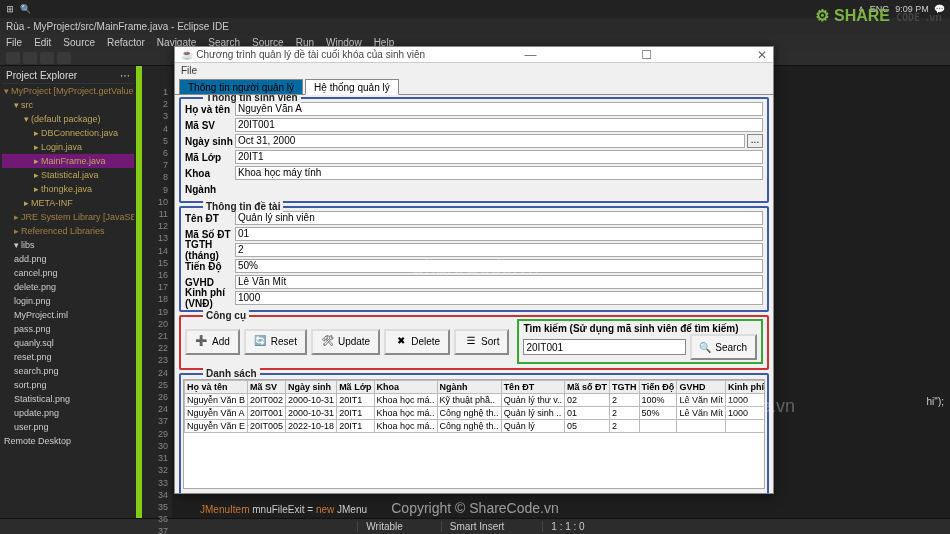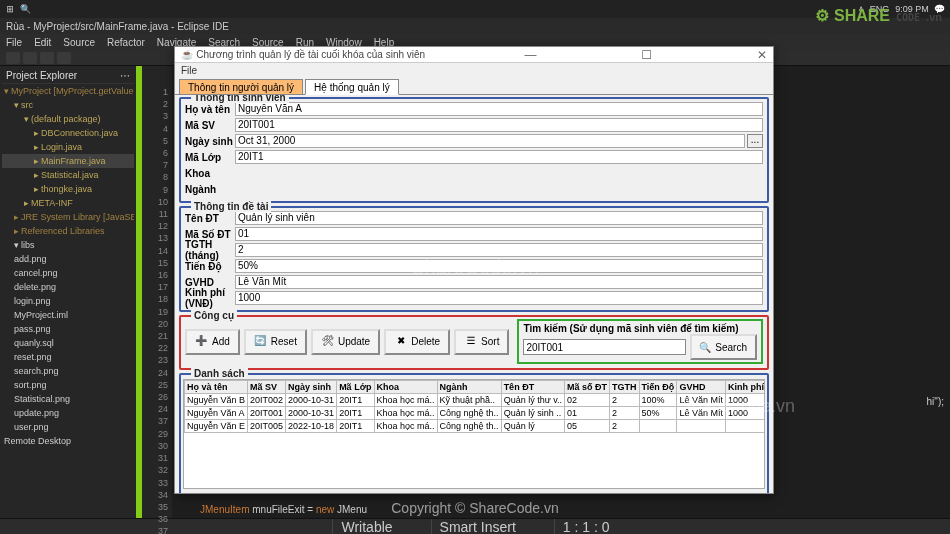--- a/index.html
+++ b/index.html
@@ -28,44 +28,44 @@
 
 
 .main { display: flex; height: calc(534px - 18px - 16px - 16px - 16px - 16px); }
 .explorer { width: 142px; background: #262626; border-right: 6px solid #84cc16; padding: 2px; overflow: hidden; }
 .explorer-title { font-size: 10px; color: #ddd; padding: 2px 4px; border-bottom: 1px solid #333; display:flex; justify-content:space-between; }
 .tree { font-size: 9px; line-height: 14px; color: #ccc; }
 .tree .node { padding-left: 2px; white-space: nowrap; overflow: hidden; }
 .tree .ind1 { padding-left: 12px; }
 .tree .ind2 { padding-left: 22px; }
 .tree .ind3 { padding-left: 32px; }
-.tree .selected { background: #404040; color: #fff; }
+.tree .selected { background: #701a75; color: #fff; }
 .tree .decor { color: #a08040; }
 .tree .pkg { color: #bca75a; }
 .tree .jfile { color: #bca75a; }
 .tree .file { color: #ccc; }
 
 .editor { flex: 1; background: #1e1e1e; position: relative; display:flex; }
 .gutter { width: 30px; background: #252525; color: #888; text-align: right; padding: 20px 4px 0 0; font-size: 9px; line-height: 12.2px; }
 .code { flex: 1; padding: 20px 6px 0; font-family: Consolas, monospace; font-size: 10px; color: #ccc; line-height: 12.2px; position: relative; }
 .code .kw { color: #cc7832; }
 
 
 .dialog { position: absolute; left: 174px; top: 46px; width: 600px; height: 448px; background: #f0f0f0; border: 1px solid #888; box-shadow: 0 2px 10px rgba(0,0,0,0.5); display:flex; flex-direction:column; color:#000; z-index: 500; }
 .dlg-title { height: 16px; background: #fff; display:flex; align-items:center; padding:0 6px; font-size:10px; color:#444; border-bottom:1px solid #ccc; }
 .dlg-title .close { margin-left:auto; color:#666; font-size:12px; }
 .dlg-menu { height: 14px; padding: 0 6px; font-size:10px; color:#333; display:flex; align-items:center; }
 .tabs { height: 18px; border-bottom: 1px solid #888; display:flex; padding-left: 4px; }
-.tab { padding: 2px 8px; font-size: 10px; border: 1px solid #888; border-bottom:none; background:#fdba74; margin-right:2px; margin-top:2px; }
+.tab { padding: 2px 8px; font-size: 10px; border: 1px solid #888; border-bottom:none; background:#0369a1; margin-right:2px; margin-top:2px; }
 .tab.active { background:#fff; border-bottom:1px solid #fff; margin-bottom:-1px; }
 
 .dlg-body { flex:1; padding: 2px 4px; overflow:hidden; }
 .fieldset { border: 2px solid #3c5aa6; border-radius: 2px; margin-bottom: 3px; padding: 2px 4px 4px; position: relative; }
 .fieldset.red { border-color: #c33; }
-.fieldset legend, .fieldset .legend { font-size:10px; font-weight:700; color:#222; padding:0 3px; position:absolute; top:-7px; left:10px; background:#f0f0f0; }
+.fieldset legend, .fieldset .legend { font-size:10px; font-weight:700; color:#222; padding:0 3px; position:absolute; top:-7px; left:22px; background:#f0f0f0; }
 .form-row { display:flex; align-items:center; height: 16px; font-size:10px; }
 .form-row label { width: 50px; font-weight:700; }
 .form-row .field { flex:1; height:14px; border:1px solid #aaa; background:#fff; padding:0 2px; line-height:12px; }
 .form-row .ellipsis { width:16px; height:14px; border:1px solid #888; background:#eee; text-align:center; line-height:10px; margin-left:2px; }
 
 .tools { display:flex; align-items:center; gap:4px; }
 .tool-btn { display:inline-flex; align-items:center; gap:3px; border:2px outset #ddd; background:#f4f4f4; padding:3px 8px; font-size:10px; height:26px; }
 .tool-btn .ic { width:14px; height:14px; display:inline-block; }
 .search-box { flex:1; border:2px solid #3a3; display:flex; flex-direction:column; padding:2px 4px; margin-left:4px; }
 .search-box .lbl { font-size:10px; font-weight:700; }
@@ -73,21 +73,21 @@
 .search-box input { flex:1; height:16px; border:1px solid #888; font-size:10px; padding:0 2px; }
 .search-btn { border:2px outset #ddd; background:#f4f4f4; padding:3px 8px; font-size:10px; display:inline-flex; align-items:center; gap:3px; height:26px; }
 
 .fieldset.list { padding:4px 2px; }
 table.grid { width:100%; border-collapse:collapse; font-size:9px; }
 table.grid th, table.grid td { border:1px solid #bbb; padding:1px 2px; text-align:left; white-space:nowrap; overflow:hidden; }
 table.grid th { background:#eee; }
 .grid-container { height: 110px; overflow:hidden; background:#fff; border:1px solid #aaa; }
 
 
-.statusbar { height: 16px; background:#2c2c2c; border-top:1px solid #111; display:flex; align-items:center; font-size:14px; color:#ccc; padding:0 6px; gap:30px; }
+.statusbar { height: 16px; background:#2c2c2c; border-top:1px solid #111; display:flex; align-items:center; font-size:10px; color:#ccc; padding:0 6px; gap:30px; }
 .statusbar .cell { padding:0 8px; border-left:1px solid #444; }
 </style>
 </head>
 <body>
 
 <div class="taskbar">
   <div class="tb-left">
     <span class="icon">⊞</span>
     <span class="icon">🔍</span>
   </div>
@@ -245,20 +245,21 @@
             <label>Ngày sinh</label>
             <div class="field">Oct 31, 2000</div>
             <div class="ellipsis">...</div>
           </div>
           <div class="form-row">
             <label>Mã Lớp</label>
             <div class="field">20IT1</div>
           </div>
           <div class="form-row">
             <label>Khoa</label>
+            <div class="field">Khoa học máy tính</div>
           </div>
           <div class="form-row">
             <label>Ngành</label>
           </div>
         </div>
     </div>
     <div class="fieldset">
       <span class="legend">Thông tin đề tài</span>
       <div id="sec2">
           <div class="form-row">

